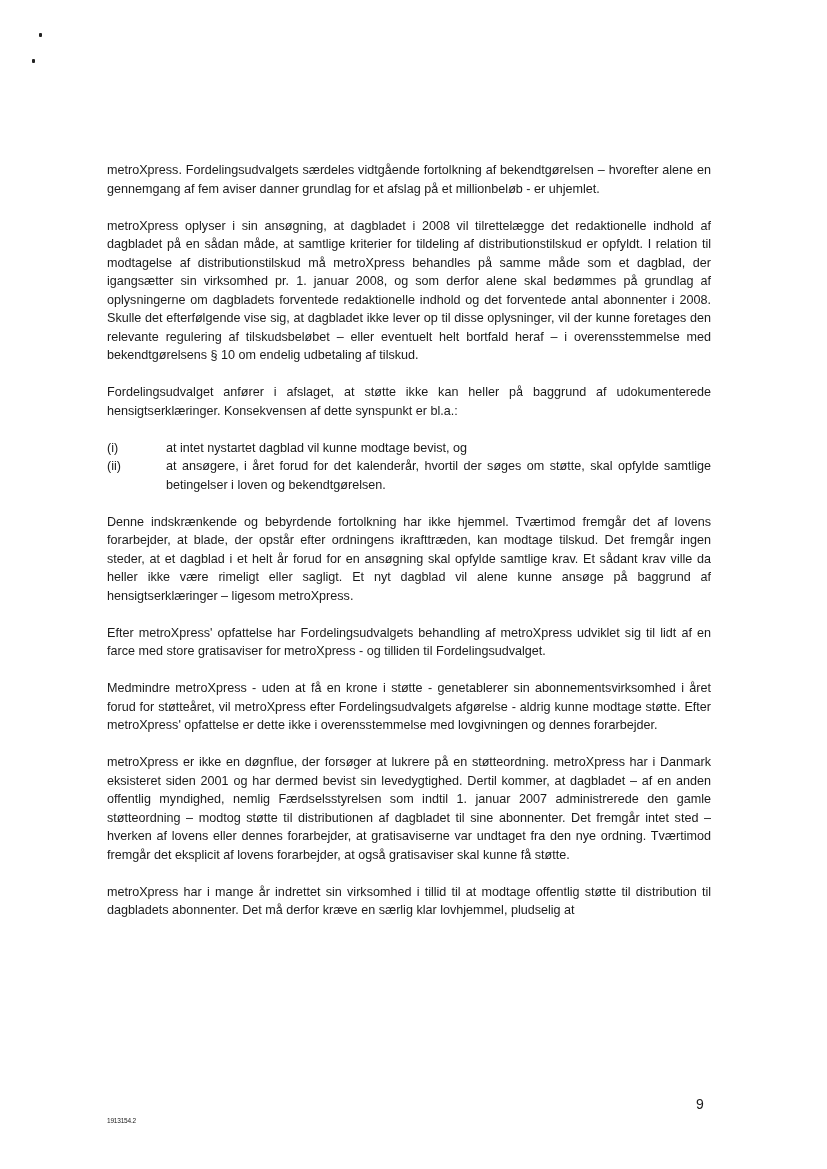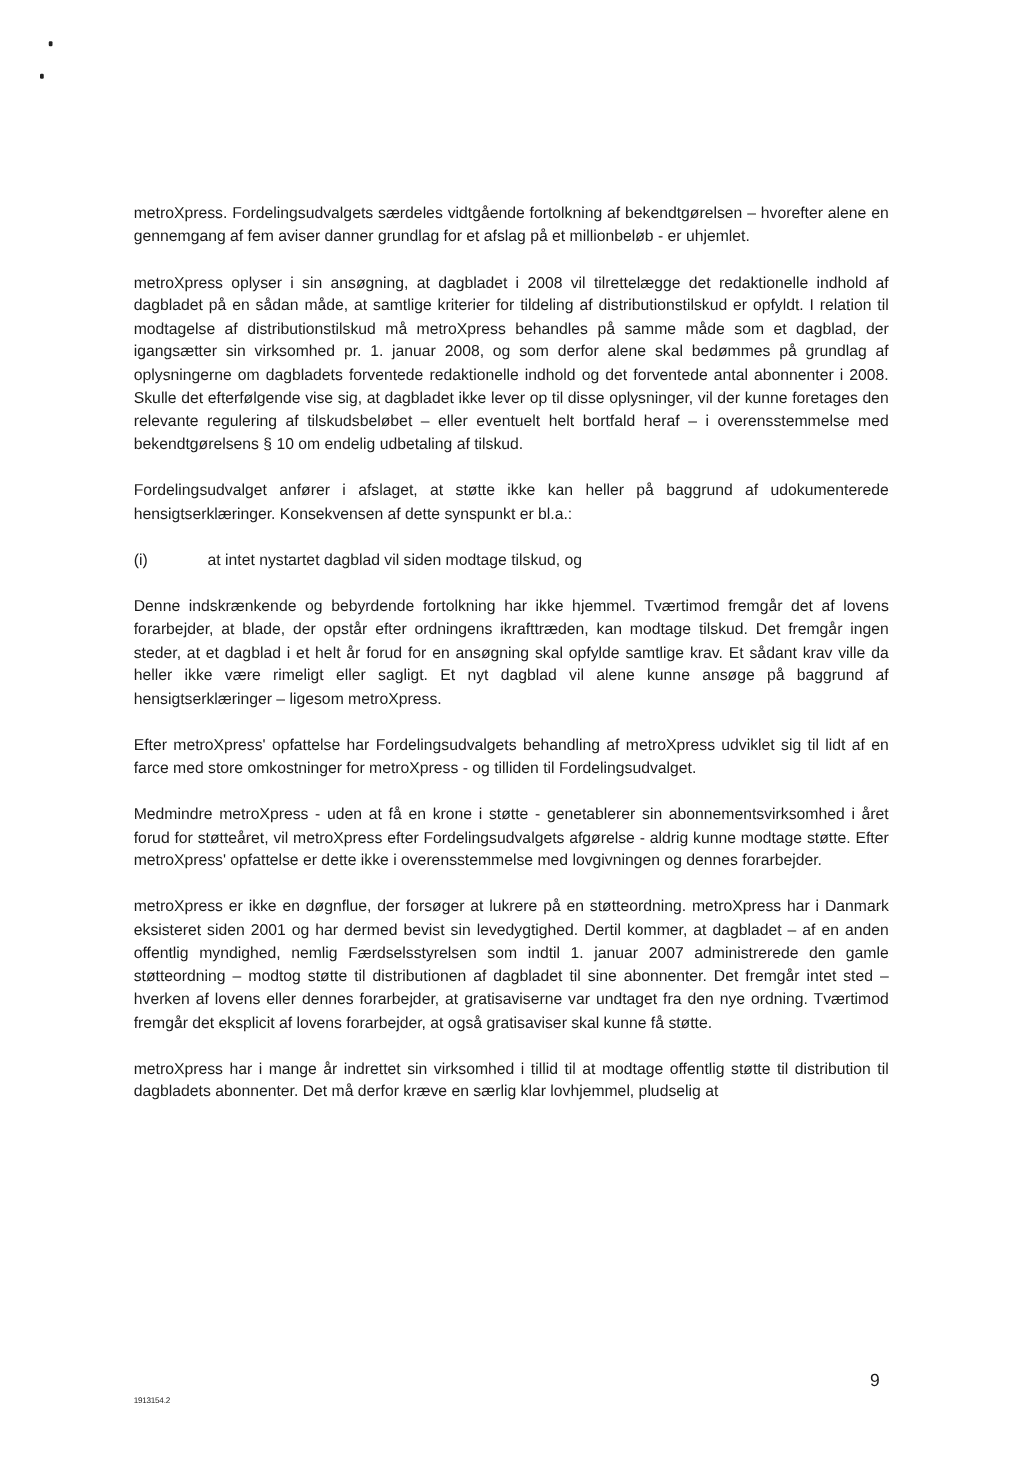--- a/index.html
+++ b/index.html
@@ -26,26 +26,30 @@
   <div class="speck" style="left:32px;top:59px;width:3px;height:4px;"></div>
 
   <div class="body-text">
     <p class="para">metroXpress. Fordelingsudvalgets særdeles vidtgående fortolkning af bekendtgørelsen – hvorefter alene en gennemgang af fem aviser danner grundlag for et afslag på et millionbeløb - er uhjemlet.</p>
     <p class="para">metroXpress oplyser i sin ansøgning, at dagbladet i 2008 vil tilrettelægge det redaktionelle indhold af dagbladet på en sådan måde, at samtlige kriterier for tildeling af distributionstilskud er opfyldt. I relation til modtagelse af distributionstilskud må metroXpress behandles på samme måde som et dagblad, der igangsætter sin virksomhed pr. 1. januar 2008, og som derfor alene skal bedømmes på grundlag af oplysningerne om dagbladets forventede redaktionelle indhold og det forventede antal abonnenter i 2008. Skulle det efterfølgende vise sig, at dagbladet ikke lever op til disse oplysninger, vil der kunne foretages den relevante regulering af tilskudsbeløbet – eller eventuelt helt bortfald heraf – i overensstemmelse med bekendtgørelsens § 10 om endelig udbetaling af tilskud.</p>
     <p class="para">Fordelingsudvalget anfører i afslaget, at støtte ikke kan heller på baggrund af udokumenterede hensigtserklæringer. Konsekvensen af dette synspunkt er bl.a.:</p>
 
     <ul class="list">
       <li>
         <span class="num">(i)</span>
-        <span class="txt">at intet nystartet dagblad vil siden modtage tilskud, og</span>
+        <span class="txt">at intet nystartet dagblad vil kunne modtage bevist, og</span>
+      </li>
+      <li>
+        <span class="num">(ii)</span>
+        <span class="txt">at ansøgere, i året forud for det kalenderår, hvortil der søges om støtte, skal opfylde samtlige betingelser i loven og bekendtgørelsen.</span>
       </li>
     </ul>
 
     <p class="para">Denne indskrænkende og bebyrdende fortolkning har ikke hjemmel. Tværtimod fremgår det af lovens forarbejder, at blade, der opstår efter ordningens ikrafttræden, kan modtage tilskud. Det fremgår ingen steder, at et dagblad i et helt år forud for en ansøgning skal opfylde samtlige krav. Et sådant krav ville da heller ikke være rimeligt eller sagligt. Et nyt dagblad vil alene kunne ansøge på baggrund af hensigtserklæringer – ligesom metroXpress.</p>
-    <p class="para">Efter metroXpress' opfattelse har Fordelingsudvalgets behandling af metroXpress udviklet sig til lidt af en farce med store omkostninger for metroXpress - og tilliden til Fordelingsudvalget.</p>
+    <p class="para">Efter metroXpress' opfattelse har Fordelingsudvalgets behandling af metroXpress udviklet sig til lidt af en farce med store gratisaviser for metroXpress - og tilliden til Fordelingsudvalget.</p>
     <p class="para">Medmindre metroXpress - uden at få en krone i støtte - genetablerer sin abonnementsvirksomhed i året forud for støtteåret, vil metroXpress efter Fordelingsudvalgets afgørelse - aldrig kunne modtage støtte. Efter metroXpress' opfattelse er dette ikke i overensstemmelse med lovgivningen og dennes forarbejder.</p>
     <p class="para">metroXpress er ikke en døgnflue, der forsøger at lukrere på en støtteordning. metroXpress har i Danmark eksisteret siden 2001 og har dermed bevist sin levedygtighed. Dertil kommer, at dagbladet – af en anden offentlig myndighed, nemlig Færdselsstyrelsen som indtil 1. januar 2007 administrerede den gamle støtteordning – modtog støtte til distributionen af dagbladet til sine abonnenter. Det fremgår intet sted – hverken af lovens eller dennes forarbejder, at gratisaviserne var undtaget fra den nye ordning. Tværtimod fremgår det eksplicit af lovens forarbejder, at også gratisaviser skal kunne få støtte.</p>
     <p class="para last">metroXpress har i mange år indrettet sin virksomhed i tillid til at modtage offentlig støtte til distribution til dagbladets abonnenter. Det må derfor kræve en særlig klar lovhjemmel, pludselig at</p>
   </div>
 
   <div class="page-number">9</div>
   <div class="doc-id">1913154.2</div>
 </div>
 
 </body></html>

